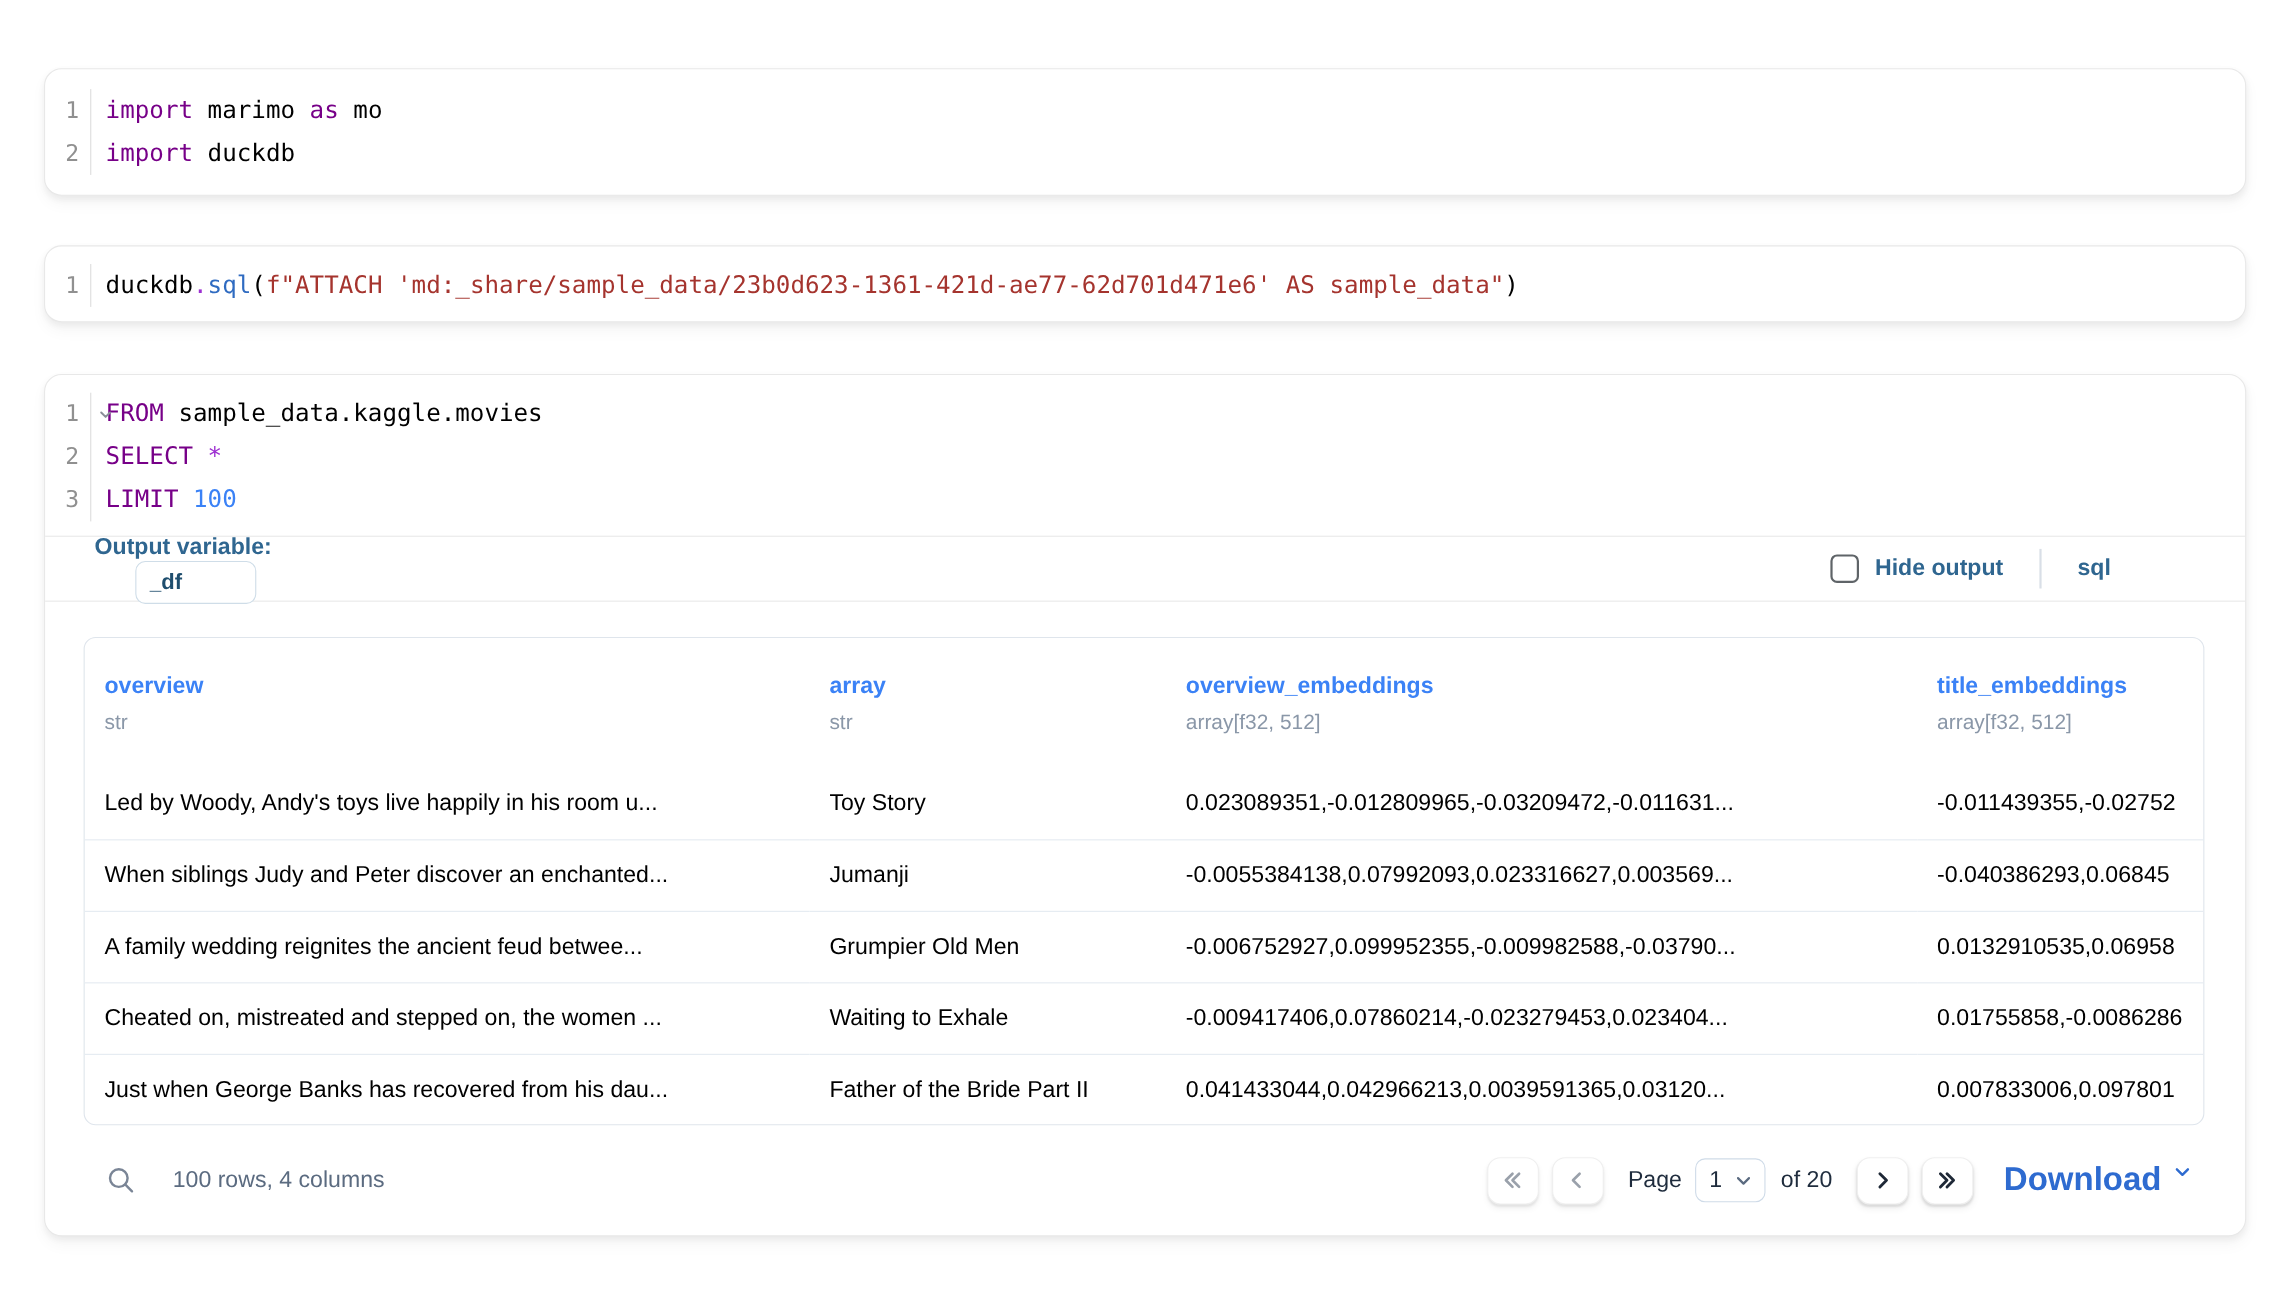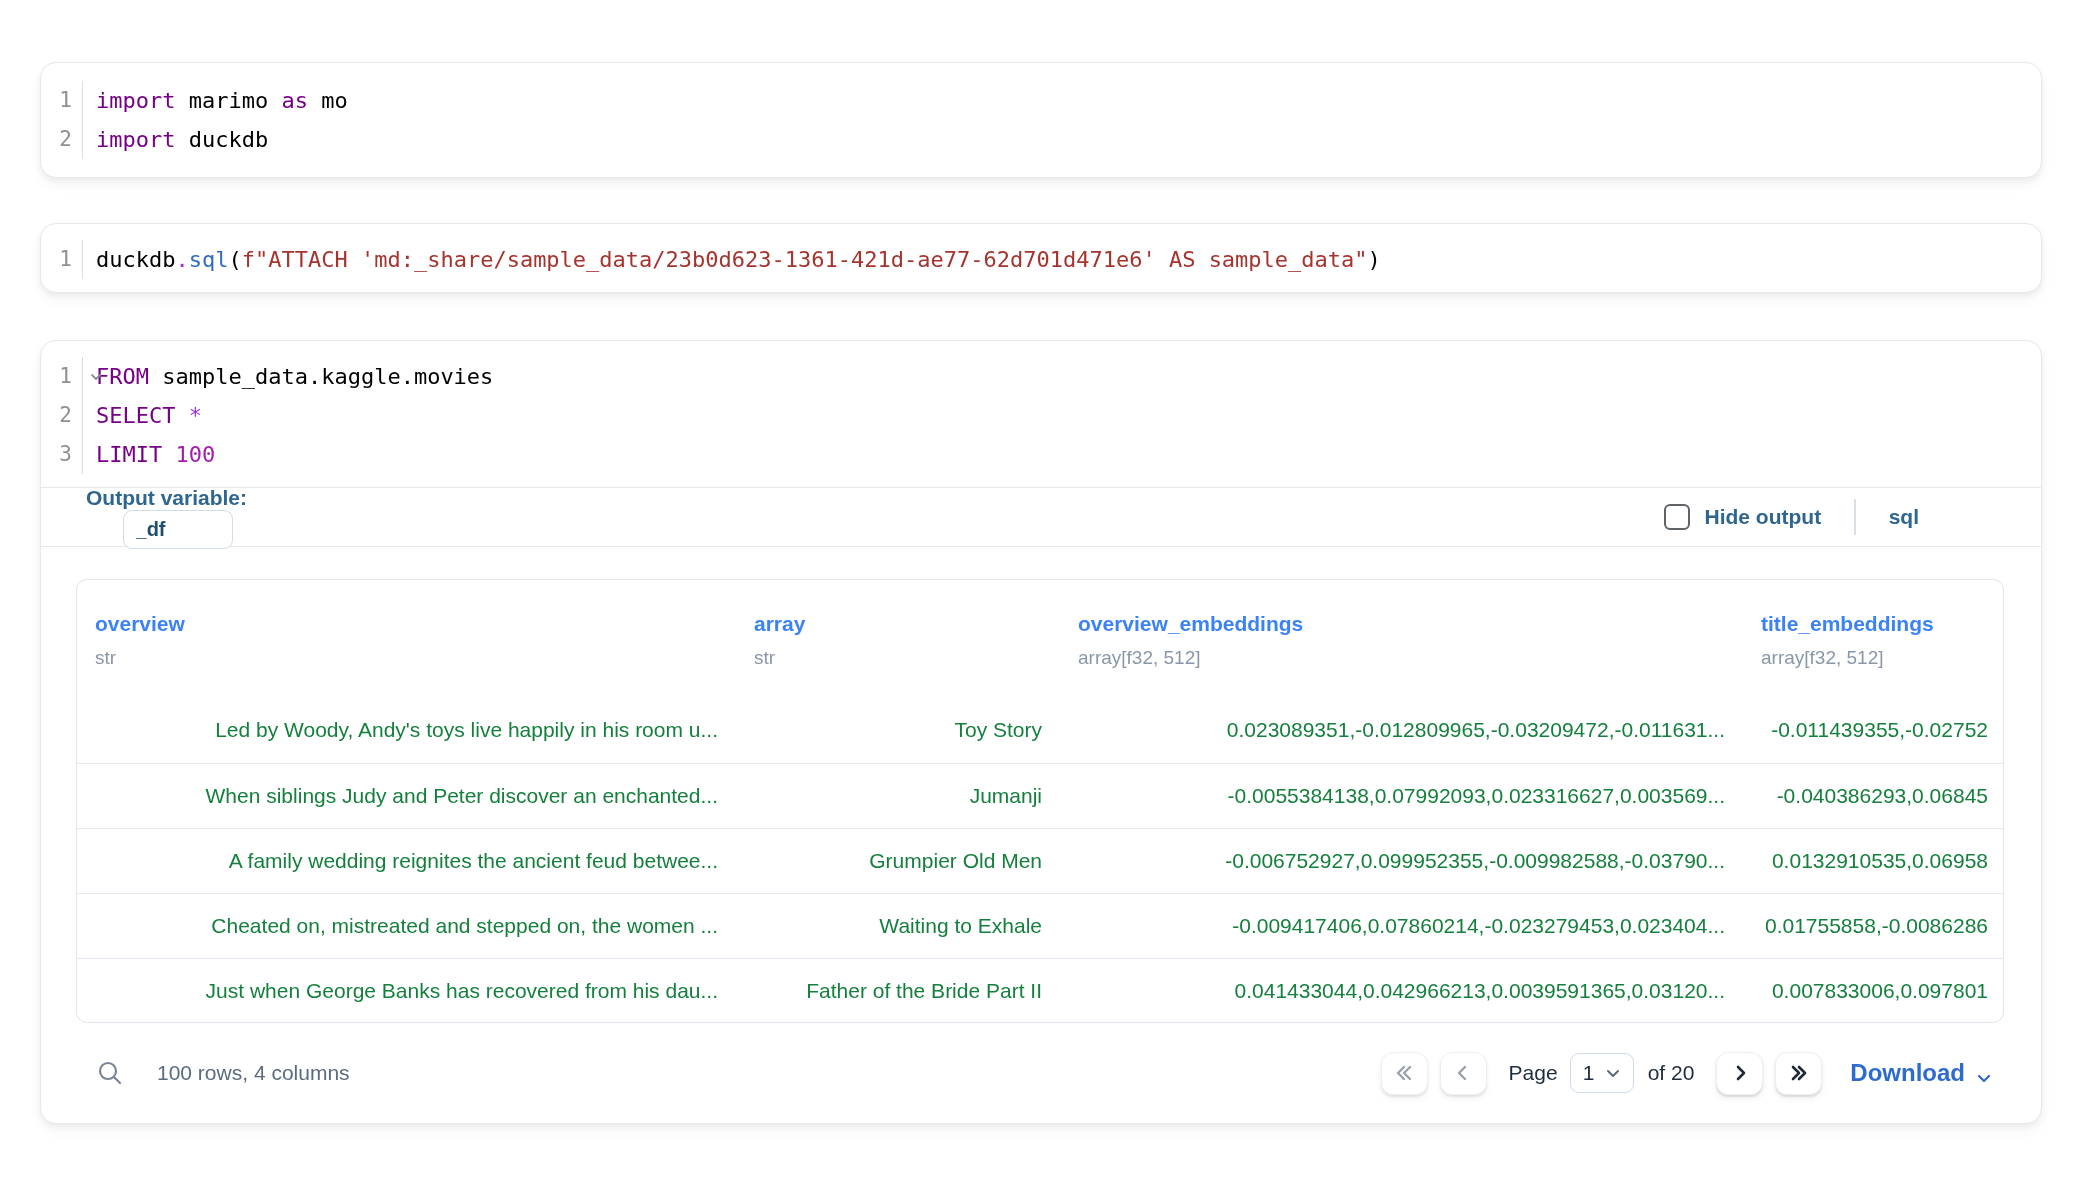--- a/index.html
+++ b/index.html
@@ -23,21 +23,21 @@
         font-family: "DejaVu Sans Mono", monospace; font-size: 21px; color: #909090; }
   .ln .fold { position: absolute; right: -22px; top: 12px; }
   .code { flex: 1; padding-left: 13px; overflow: hidden; }
   .code-line { height: 39px; line-height: 39px; white-space: pre;
                font-family: "DejaVu Sans Mono", monospace; font-size: 22px; color: #000; }
   .tok-kw  { color: #770088; }
   .tok-pl  { color: #000000; }
   .tok-op  { color: #9d2fd1; }
   .tok-fn  { color: #2f6bc1; }
   .tok-str { color: #a5342e; }
-  .tok-num { color: #a21caf; margin-top: 40px; }
+  .tok-num { color: #3b82f6; margin-top: 40px; }
 
   
   .toolbar { height: 60px; border-top: 1px solid #e9e9e9; border-bottom: 1px solid #e9e9e9;
              display: flex; align-items: center; justify-content: space-between;
              padding-left: 45px; padding-right: 122px; }
   .toolbar-left { display: flex; align-items: center; flex-direction: column; }
   .toolbar-label { font-size: 21px; font-weight: 700; color: #2f6690; }
   .outvar-input { margin-left: 22px; width: 110px; height: 39px; border: 1.5px solid #cfdde8;
                   border-radius: 9px; padding: 0 12px; font-size: 20px; font-weight: 700;
                   color: #1f4e6e; font-family: "Liberation Sans", sans-serif; outline: none; background:#fff; }
@@ -48,41 +48,41 @@
   .lang-label { font-size: 21px; font-weight: 700; color: #2f6690; }
 
   
   .table-wrap { margin: 32px 37px 0 35px; border: 1.5px solid #dfe5ec; border-radius: 11px;
                 overflow: hidden; height: 444px; }
   table { width: 100%; border-collapse: collapse; table-layout: fixed; }
   col.c1 { width: 659px; } col.c2 { width: 324px; } col.c3 { width: 683px; } col.c4 { width: 263px; }
   th { height: 118px; text-align: left; padding: 30px 18px 0 18px; vertical-align: top; overflow: hidden; }
   .col-name { font-size: 21px; font-weight: 700; color: #3b82f6; line-height: 28px; white-space: nowrap; }
   .col-type { font-size: 19px; font-weight: 400; color: #8a97a8; line-height: 24px; margin-top: 8px; white-space: nowrap; }
-  td { height: 65px; padding: 0 18px; font-size: 21px; color: #15803d; white-space: nowrap; overflow: hidden; text-align: right; }
+  td { height: 65px; padding: 0 18px; font-size: 21px; color: #000000; white-space: nowrap; overflow: hidden; }
   tbody tr + tr td { border-top: 1.5px solid #e4eaf1; }
 
   
   .table-footer { height: 100px; display: flex; align-items: center;
                   padding-left: 55px; padding-right: 48px; }
   .footer-summary { margin-left: 33px; font-size: 21px; color: #5b6b80; }
   .footer-spacer { flex: 1; }
   .pager { display: flex; align-items: center; }
   .pg-btn { width: 47px; height: 43px; border-radius: 12px; background: #fff; border: 1px solid #efefef;
             display: flex; align-items: center; justify-content: center;
             box-shadow: 0 2px 2px rgba(0,0,0,.10), 0 4px 7px rgba(0,0,0,.06); }
   .pg-btn + .pg-btn { margin-left: 12px; }
   .pg-btn.disabled { box-shadow: 0 2px 2px rgba(0,0,0,.07), 0 4px 6px rgba(0,0,0,.05); }
   .page-label { margin-left: 22px; font-size: 21px; color: #1f2c3d; }
   .page-select { margin-left: 12px; height: 40px; min-width: 64px; border: 1.5px solid #cfdbe8; border-radius: 9px;
                  background: #fff; display: flex; align-items: center; padding: 0 10px 0 12px; }
   .page-select span { font-size: 21px; color: #1f2c3d; margin-right: 10px; }
   .page-total { margin-left: 14px; margin-right: 22px; font-size: 21px; color: #1f2c3d; }
-  .download { margin-left: 28px; display: flex; align-items: flex-end; color: #2e6bd0;
-              font-size: 24px; font-weight: 600; }
+  .download { margin-left: 28px; display: flex; align-items: flex-start; color: #2e6bd0;
+              font-size: 30px; font-weight: 600; }
   .download svg { margin-left: 10px; }
 </style>
 </head>
 <body>
 
 <div class="cell" id="cell-1">
   <div class="code-area">
     <div class="gutter">
         <div class="ln">1</div>
         <div class="ln">2</div>

